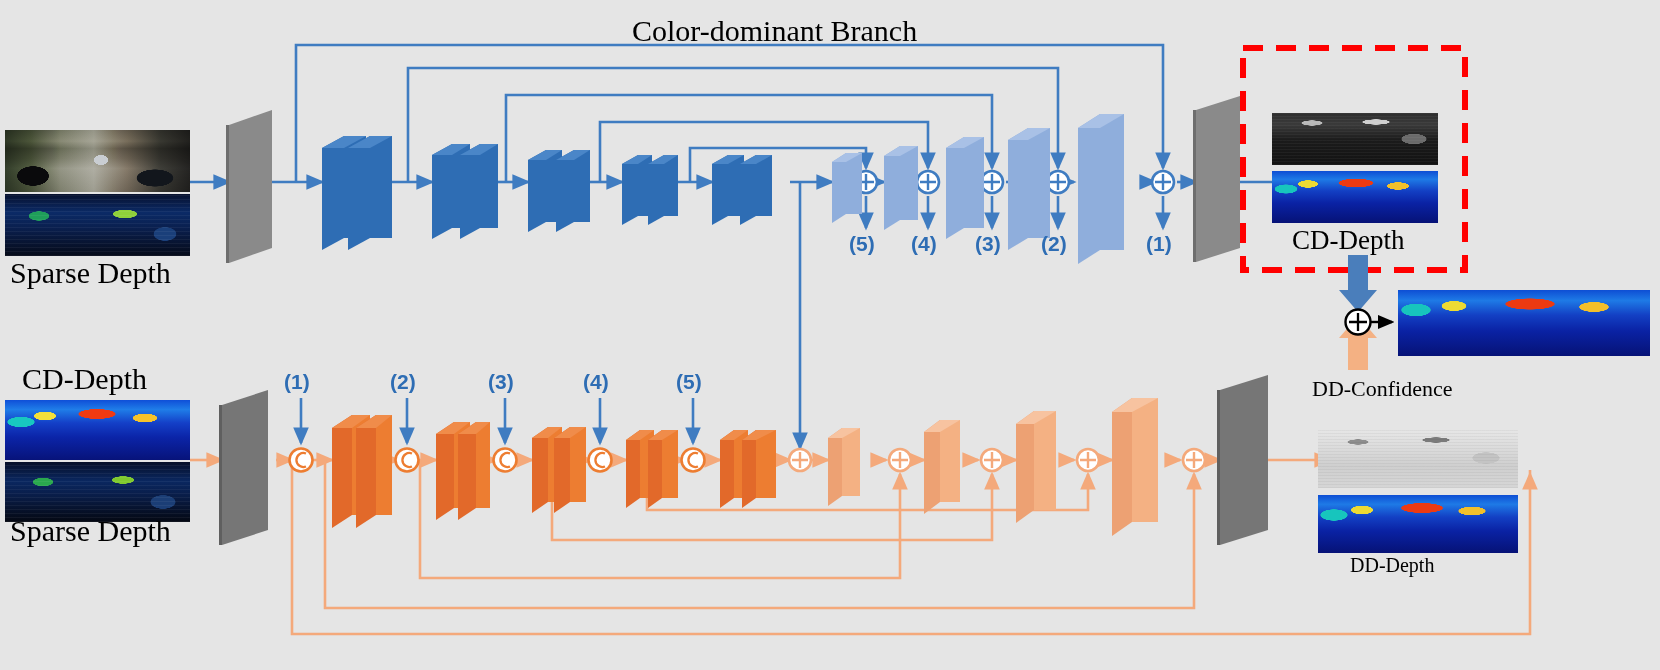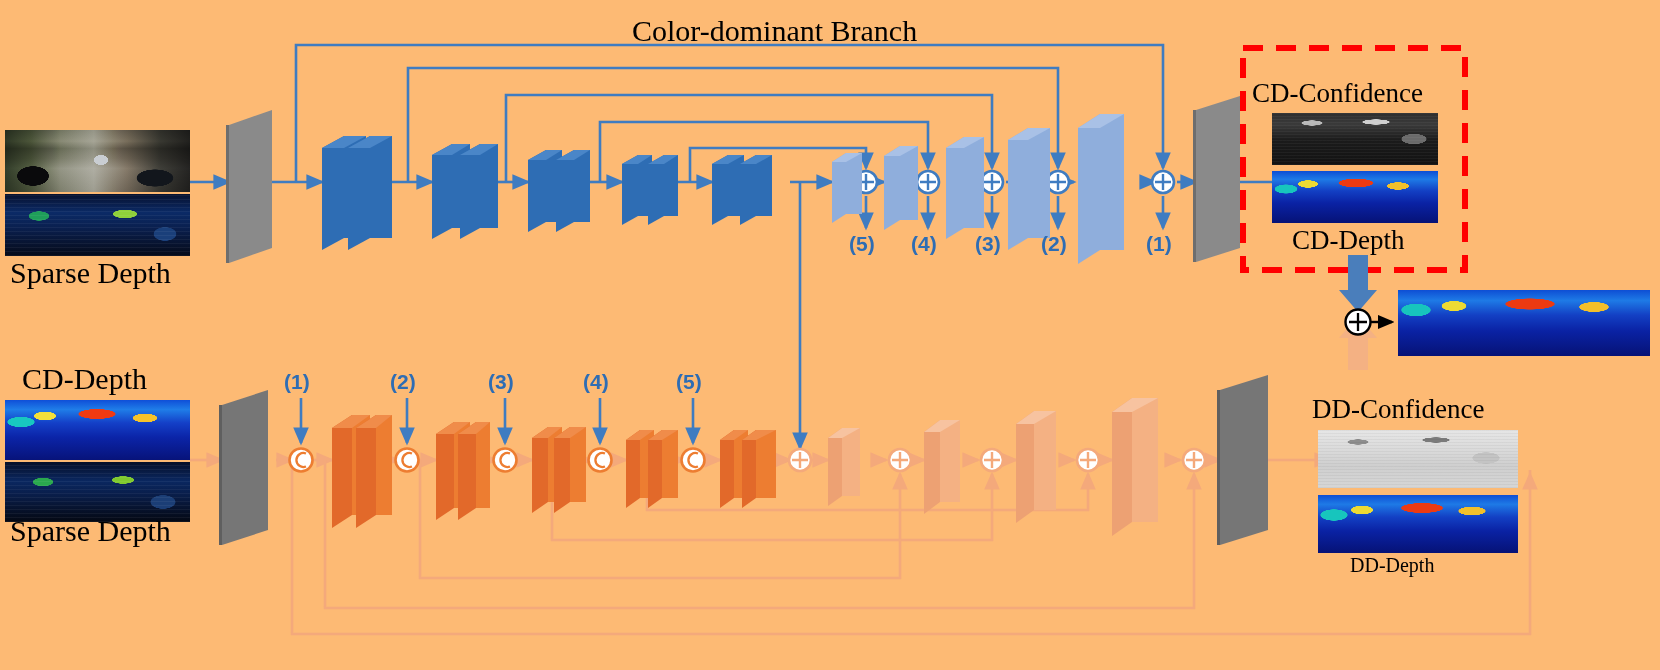--- a/index.html
+++ b/index.html
@@ -1,16 +1,16 @@
 <!DOCTYPE html>
 <html><head>
 <meta charset="utf-8">
 <style>
   html,body{margin:0;padding:0;background:#ffffff;}
-  #root{position:relative;width:1660px;height:670px;background:#fdba74;
+  #root{position:relative;width:1660px;height:670px;background:#e5e5e5;
         font-family:"Liberation Serif", serif; overflow:hidden;}
   .abs{position:absolute;}
   .lbl{font-family:"Liberation Serif", serif;color:#000;white-space:nowrap;}
   .idx{font-family:"Liberation Sans", sans-serif;font-weight:bold;color:#2E6DB4;white-space:nowrap;}
   .imgbox{background:#111;background-size:100% 100%;}
   svg{display:block;}
 </style>
 </head>
 <body>
 
@@ -421,29 +421,28 @@
          radial-gradient(ellipse 24px 8px at 196px 17px, #f3c02a 60%, transparent 63%),
          radial-gradient(ellipse 26px 11px at 18px 20px, #17c5bd 55%, transparent 58%),
          linear-gradient(180deg,#0e4ed4 0%,#1e7ae6 16%,#1340c4 38%,#0a22a4 62%,#061276 100%);"></div>
 
   <div class="abs lbl" style="left:632px;top:14px;font-size:30px;">Color-dominant Branch</div>
 
 
 
   <div class="abs lbl" style="left:10px;top:256px;font-size:30px;">Sparse Depth</div>
 
-  <div class="abs lbl" style="left:1252px;top:78px;font-size:27px;">CD-Confidence</div>
 
   <div class="abs lbl" style="left:1292px;top:225px;font-size:27px;">CD-Depth</div>
 
   <div class="abs lbl" style="left:22px;top:362px;font-size:30px;">CD-Depth</div>
 
   <div class="abs lbl" style="left:10px;top:514px;font-size:30px;">Sparse Depth</div>
 
-  <div class="abs lbl" style="left:1312px;top:394px;font-size:27px;">DD-Confidence</div>
+  <div class="abs lbl" style="left:1312px;top:376px;font-size:22px;">DD-Confidence</div>
 
   <div class="abs lbl" style="left:1350px;top:554px;font-size:20px;">DD-Depth</div>
 
   <div class="abs idx" style="left:849px;top:232px;font-size:21px;">(5)</div>
   <div class="abs idx" style="left:911px;top:232px;font-size:21px;">(4)</div>
   <div class="abs idx" style="left:975px;top:232px;font-size:21px;">(3)</div>
   <div class="abs idx" style="left:1041px;top:232px;font-size:21px;">(2)</div>
   <div class="abs idx" style="left:1146px;top:232px;font-size:21px;">(1)</div>
 
   <div class="abs idx" style="left:284px;top:370px;font-size:21px;">(1)</div>

